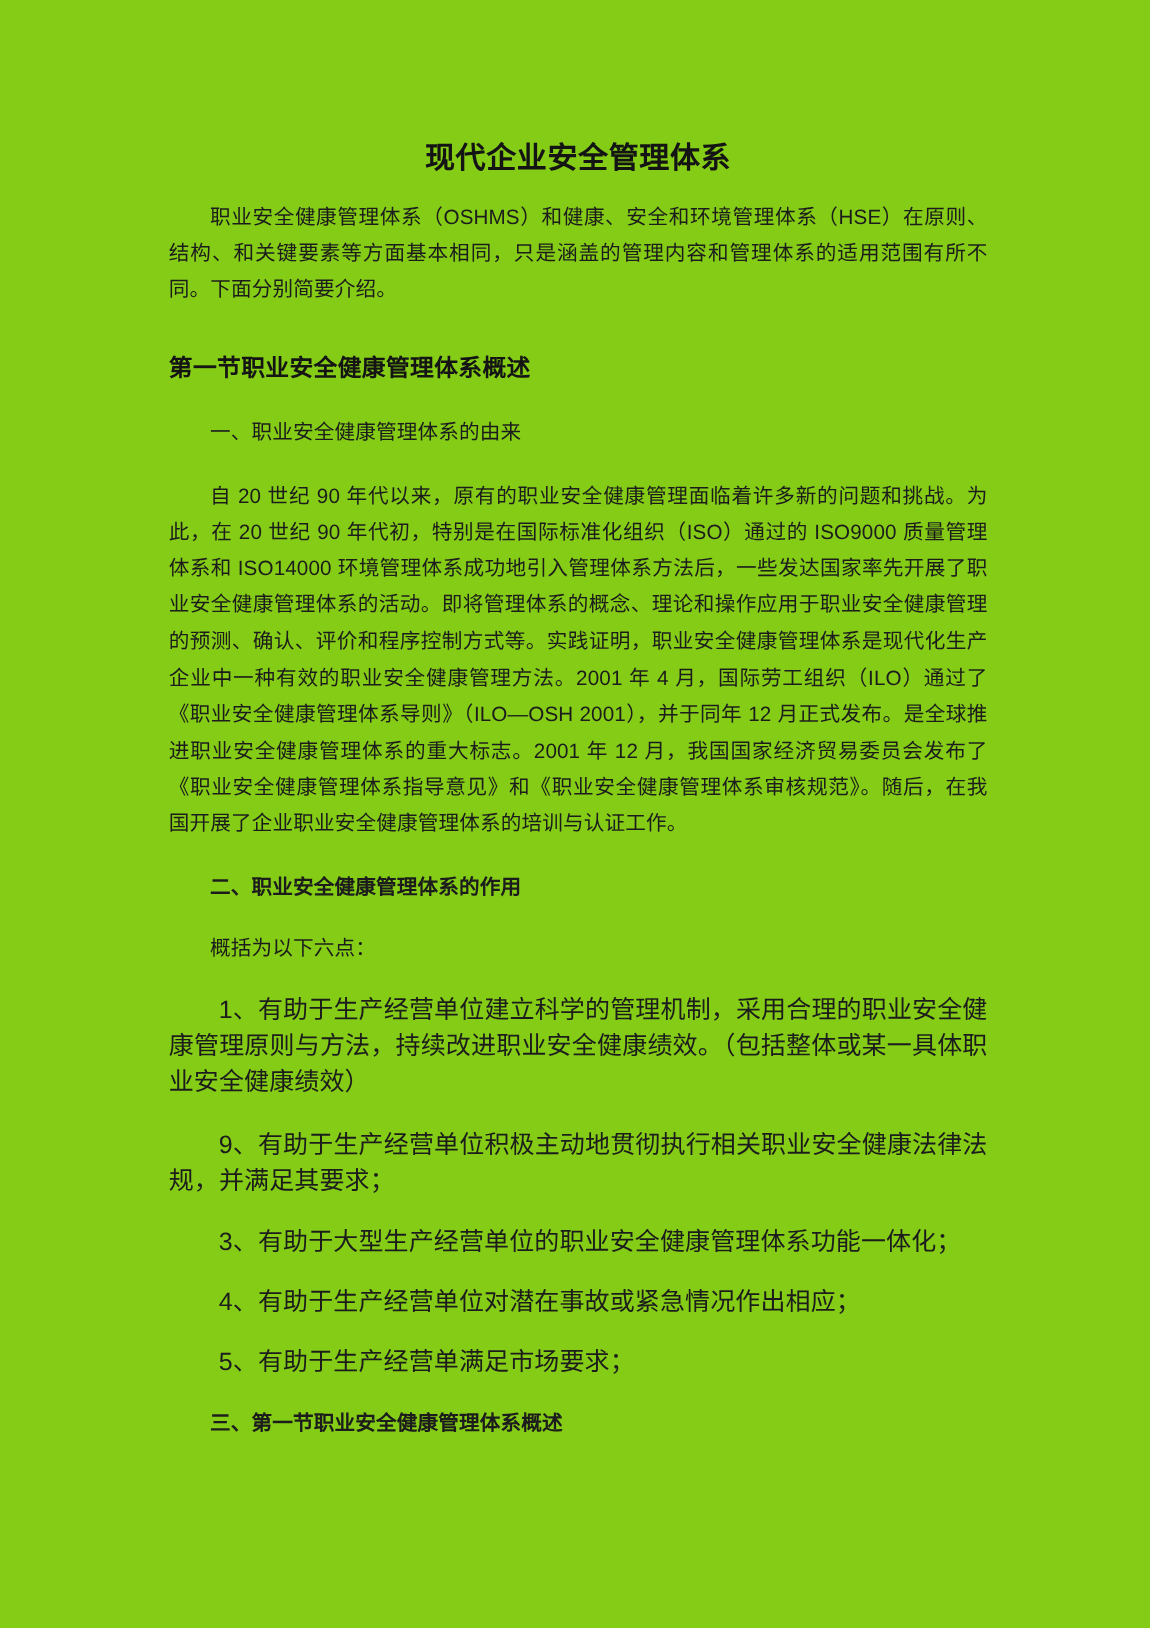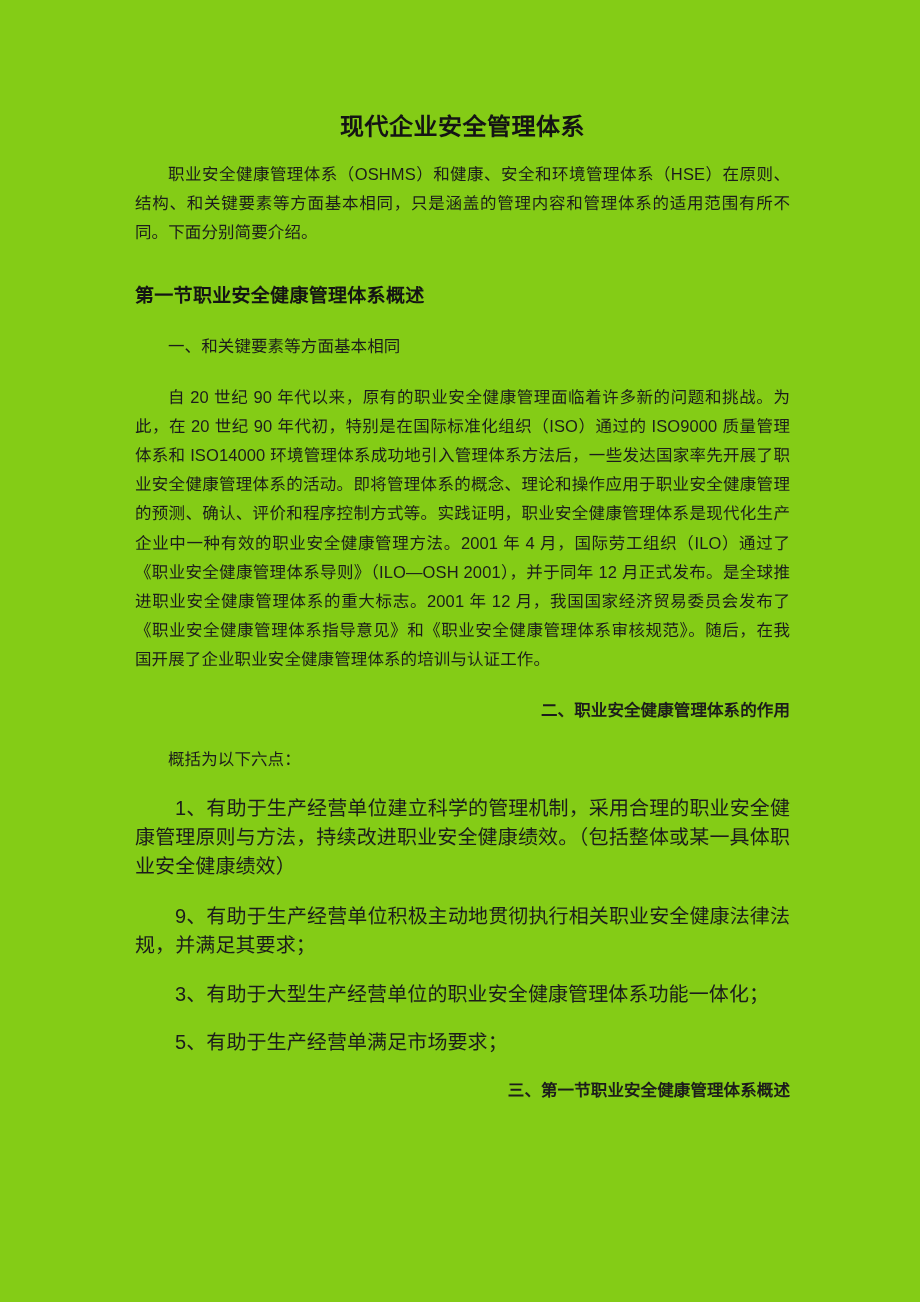--- a/index.html
+++ b/index.html
@@ -79,21 +79,20 @@
   .sub-heading {
     font-size: 16.5px;
     line-height: 29.2px;
     margin: 0;
     text-indent: 2em;
     letter-spacing: 0.1px;
     color: #1c1c1c;
   }
   .sub-heading.bold {
     font-weight: bold;
-    text-align: right;
   }
 
   
   .list-item {
     font-size: 20px;
     line-height: 29.2px;
     margin: 0;
     text-indent: 2em;
     text-align: justify;
     text-justify: inter-ideograph;
@@ -106,34 +105,35 @@
 
 <div class="page">
   <div class="content">
 
     <h1 class="doc-title">现代企业安全管理体系</h1>
 
     <p class="body indent gap-intro">职业安全健康管理体系（OSHMS）和健康、安全和环境管理体系（HSE）在原则、结构、和关键要素等方面基本相同，只是涵盖的管理内容和管理体系的适用范围有所不同。下面分别简要介绍。</p>
 
     <h2 class="section-heading">第一节职业安全健康管理体系概述</h2>
 
-    <p class="sub-heading gap-sub">一、和关键要素等方面基本相同</p>
+    <p class="sub-heading gap-sub">一、职业安全健康管理体系的由来</p>
 
     <p class="body indent gap-para">自 20 世纪 90 年代以来，原有的职业安全健康管理面临着许多新的问题和挑战。为此，在 20 世纪 90 年代初，特别是在国际标准化组织（ISO）通过的 ISO9000 质量管理体系和 ISO14000 环境管理体系成功地引入管理体系方法后，一些发达国家率先开展了职业安全健康管理体系的活动。即将管理体系的概念、理论和操作应用于职业安全健康管理的预测、确认、评价和程序控制方式等。实践证明，职业安全健康管理体系是现代化生产企业中一种有效的职业安全健康管理方法。2001 年 4 月，国际劳工组织（ILO）通过了《职业安全健康管理体系导则》（ILO—OSH 2001），并于同年 12 月正式发布。是全球推进职业安全健康管理体系的重大标志。2001 年 12 月，我国国家经济贸易委员会发布了《职业安全健康管理体系指导意见》和《职业安全健康管理体系审核规范》。随后，在我国开展了企业职业安全健康管理体系的培训与认证工作。</p>
 
     <p class="sub-heading bold gap-para">二、职业安全健康管理体系的作用</p>
 
     <p class="body indent gap-item">概括为以下六点：</p>
 
     <p class="list-item gap-item">1、有助于生产经营单位建立科学的管理机制，采用合理的职业安全健康管理原则与方法，持续改进职业安全健康绩效。（包括整体或某一具体职业安全健康绩效）</p>
 
     <p class="list-item gap-item">9、有助于生产经营单位积极主动地贯彻执行相关职业安全健康法律法规，并满足其要求；</p>
 
     <p class="list-item gap-item">3、有助于大型生产经营单位的职业安全健康管理体系功能一体化；</p>
 
+    <p class="list-item gap-item-sm">4、有助于生产经营单位对潜在事故或紧急情况作出相应；</p>
 
     <p class="list-item gap-item-sm">5、有助于生产经营单满足市场要求；</p>
 
 
     <p class="sub-heading bold gap-item-sm">三、第一节职业安全健康管理体系概述</p>
 
   </div>
 </div>
 
 </body></html>

